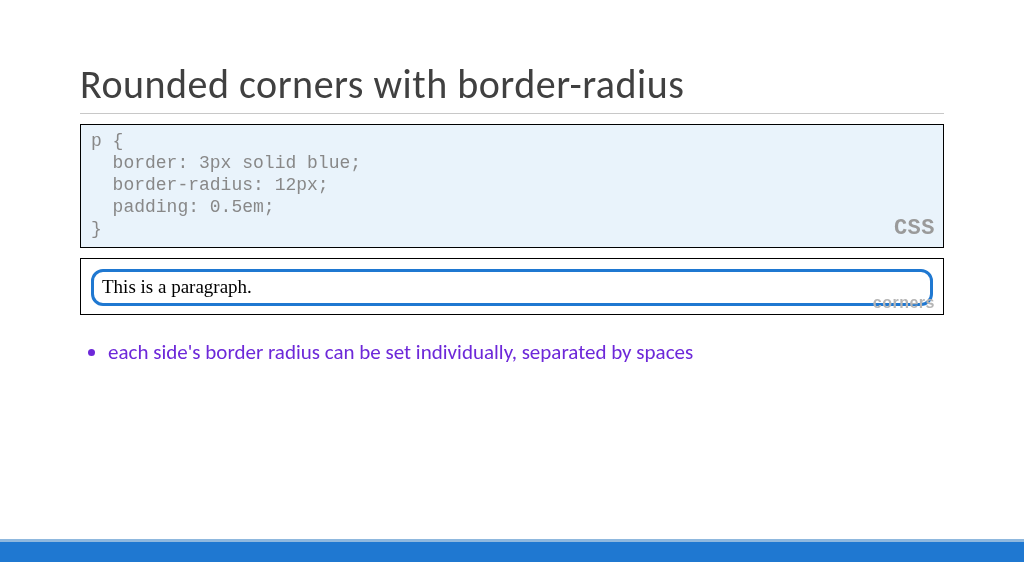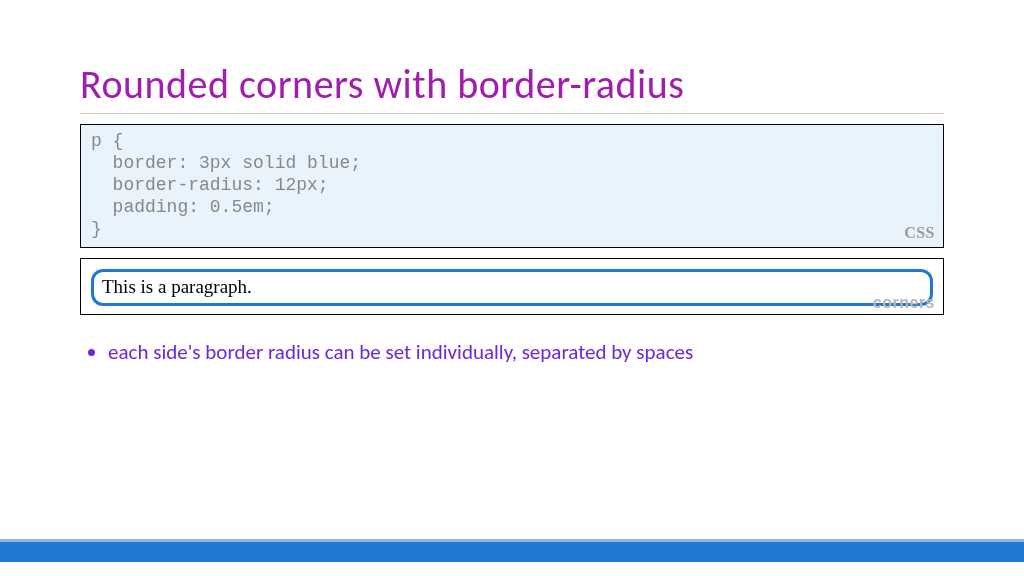--- a/index.html
+++ b/index.html
@@ -1,21 +1,21 @@
 <!DOCTYPE html>
 <html><head>
 <meta charset="utf-8">
 <style>
   * { box-sizing: border-box; margin: 0; padding: 0; }
   html, body { width: 1024px; height: 576px; background: #fff; font-family: "Segoe UI", "Calibri", sans-serif; overflow: hidden; }
   .slide { position: relative; width: 1024px; height: 576px; padding: 60px 80px 0 80px; }
-  .title { font-size: 40px; font-weight: 300; color: #a21caf; letter-spacing: 0.5px; margin-bottom: 4px; }
+  .title { font-size: 40px; font-weight: 300; color: #404040; letter-spacing: 0.5px; margin-bottom: 4px; }
   .title-rule { border: none; border-top: 1px solid #c8c8c8; margin-bottom: 10px; }
   .code-box { position: relative; border: 1px solid #000; background: #e9f3fb; padding: 6px 10px 6px 10px; font-family: "Courier New", monospace; font-size: 18px; color: #888; white-space: pre; line-height: 1.22; }
-  .code-tag { position: absolute; right: 8px; bottom: 4px; font-family: Liberation Serif, serif; font-weight: 700; color: #9a9a9a; font-size: 16px; letter-spacing: 0.5px; }
+  .code-tag { position: absolute; right: 8px; bottom: 4px; font-family: Liberation Mono, monospace; font-weight: 700; color: #9a9a9a; font-size: 22px; letter-spacing: 0.5px; }
   .output-box { position: relative; border: 1px solid #000; background: #fff; padding: 10px 10px 8px 10px; margin-top: 10px; }
   .output-box p.demo { border: 3px solid #1f78d1; border-radius: 12px; padding: 4px 8px; font-family: "Times New Roman", serif; font-size: 19px; color: #000; margin-bottom: 21px; line-height: 1.2; }
   .output-box p.demo:last-of-type { margin-bottom: 0; }
   .output-tag { position: absolute; right: 8px; bottom: 2px; font-family: "Segoe UI", sans-serif; font-weight: 700; color: #b5b5b5; font-size: 16px; letter-spacing: 0.5px; }
   .bullets { margin-top: 24px; padding-left: 28px; }
   .bullets li { font-size: 21px; color: #6d28d9; font-family: "Calibri", "Segoe UI", sans-serif; }
   .footer-stripe { position: absolute; left: 0; bottom: 14px; width: 1024px; height: 20px; background: #1f78d1; }
   .footer-stripe::before { content: ""; position: absolute; top: -3px; left: 0; width: 1024px; height: 3px; background: #8fb8de; }
 </style>
 </head>

